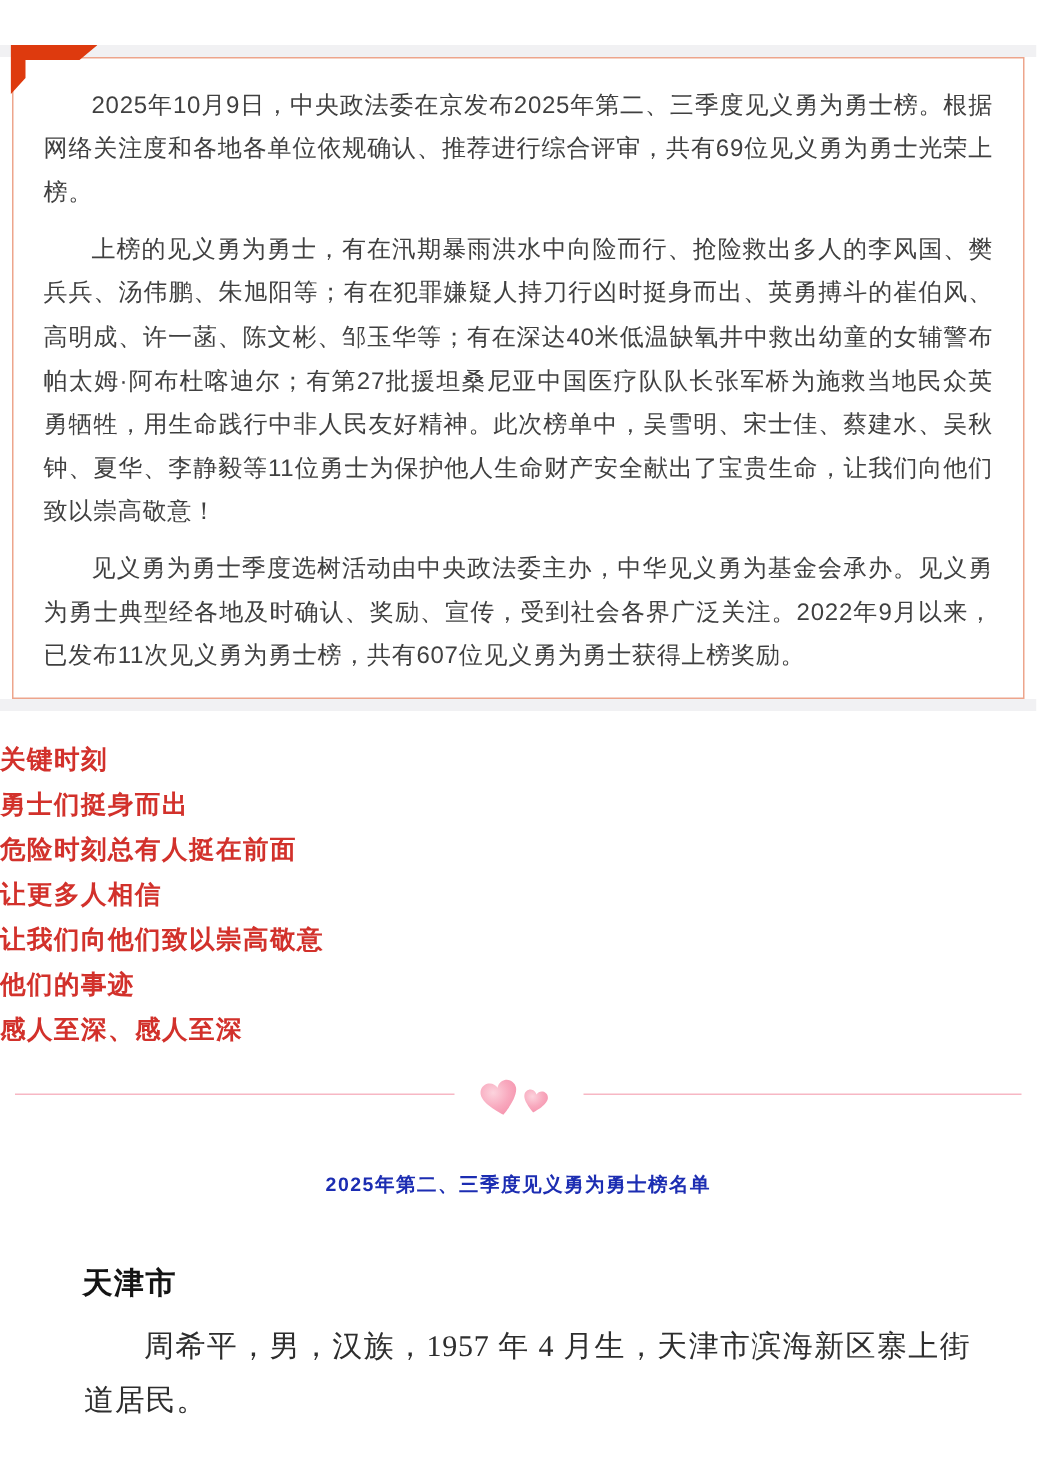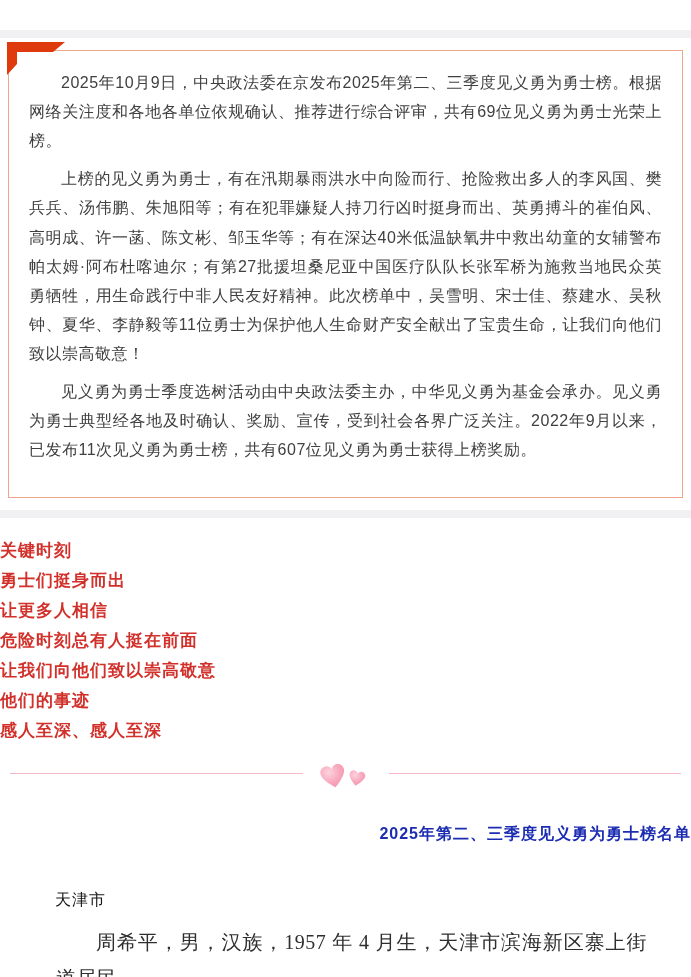--- a/index.html
+++ b/index.html
@@ -10,24 +10,24 @@
     overflow: hidden;
     margin: 0 auto;
     font-family: "Liberation Sans", "DejaVu Sans", sans-serif;
   }
   .top-space { height: 30px; }
   .gray-strip { height: 8px; background: #f1f1f3; }
 
   
   .intro-box {
     position: relative;
-    margin: 12px 8px;
+    margin: 0 8px;
     background: #ffffff;
     border: 1px solid #eda58c;
-    padding: 8px 20px 24px 20px;
+    padding: 8px 20px 4px 20px;
   }
   .corner-deco {
     position: absolute;
     top: -9px;
     left: -2px;
     width: 58px;
     height: 33px;
     background: #de3a0e;
     clip-path: polygon(0px 0px, 58px 0px, 46px 10px, 10px 10px, 10px 22px, 0px 33px);
   }
@@ -73,32 +73,32 @@
     top: 2px;
     transform: translateX(-50%);
     background: #ffffff;
     padding: 0 14px;
     line-height: 0;
   }
 
   
   .list-title {
     margin-top: 30px;
-    text-align: right;
-    font-size: 16px;
+    text-align: center;
+    font-size: 13px;
     font-weight: bold;
     color: #1c2db2;
     letter-spacing: 1px;
     height: 28px;
     line-height: 28px;
   }
   .region-heading {
     margin: 38px 0 0 55px;
-    font-size: 16px;
-    font-weight: normal;
+    font-size: 20px;
+    font-weight: bold;
     color: #141414;
     height: 28px;
     line-height: 28px;
     letter-spacing: 1px;
   }
   .entry-text {
     margin: 10px 44px 0 56px;
     font-family: "Liberation Serif", "DejaVu Serif", serif;
     font-size: 20px;
     line-height: 1.8;
@@ -119,22 +119,22 @@
   <p>2025年10月9日，中央政法委在京发布2025年第二、三季度见义勇为勇士榜。根据网络关注度和各地各单位依规确认、推荐进行综合评审，共有69位见义勇为勇士光荣上榜。</p>
   <p>上榜的见义勇为勇士，有在汛期暴雨洪水中向险而行、抢险救出多人的李风国、樊兵兵、汤伟鹏、朱旭阳等；有在犯罪嫌疑人持刀行凶时挺身而出、英勇搏斗的崔伯风、高明成、许一菡、陈文彬、邹玉华等；有在深达40米低温缺氧井中救出幼童的女辅警布帕太姆·阿布杜喀迪尔；有第27批援坦桑尼亚中国医疗队队长张军桥为施救当地民众英勇牺牲，用生命践行中非人民友好精神。此次榜单中，吴雪明、宋士佳、蔡建水、吴秋钟、夏华、李静毅等11位勇士为保护他人生命财产安全献出了宝贵生命，让我们向他们致以崇高敬意！</p>
   <p>见义勇为勇士季度选树活动由中央政法委主办，中华见义勇为基金会承办。见义勇为勇士典型经各地及时确认、奖励、宣传，受到社会各界广泛关注。2022年9月以来，已发布11次见义勇为勇士榜，共有607位见义勇为勇士获得上榜奖励。</p>
 </div>
 
 <div class="gray-strip"></div>
 
 <div class="poem">
   <div class="poem-line">关键时刻</div>
   <div class="poem-line">勇士们挺身而出</div>
+  <div class="poem-line">危险时刻总有人挺在前面</div>
   <div class="poem-line">让更多人相信</div>
-  <div class="poem-line">危险时刻总有人挺在前面</div>
   <div class="poem-line">让我们向他们致以崇高敬意</div>
   <div class="poem-line">他们的事迹</div>
   <div class="poem-line">感人至深、感人至深</div>
 </div>
 
 <div class="divider-wrap">
   <div class="divider-line"></div>
   <div class="divider-hearts">
     <svg width="58" height="30" viewBox="0 0 58 30">
       <defs>

